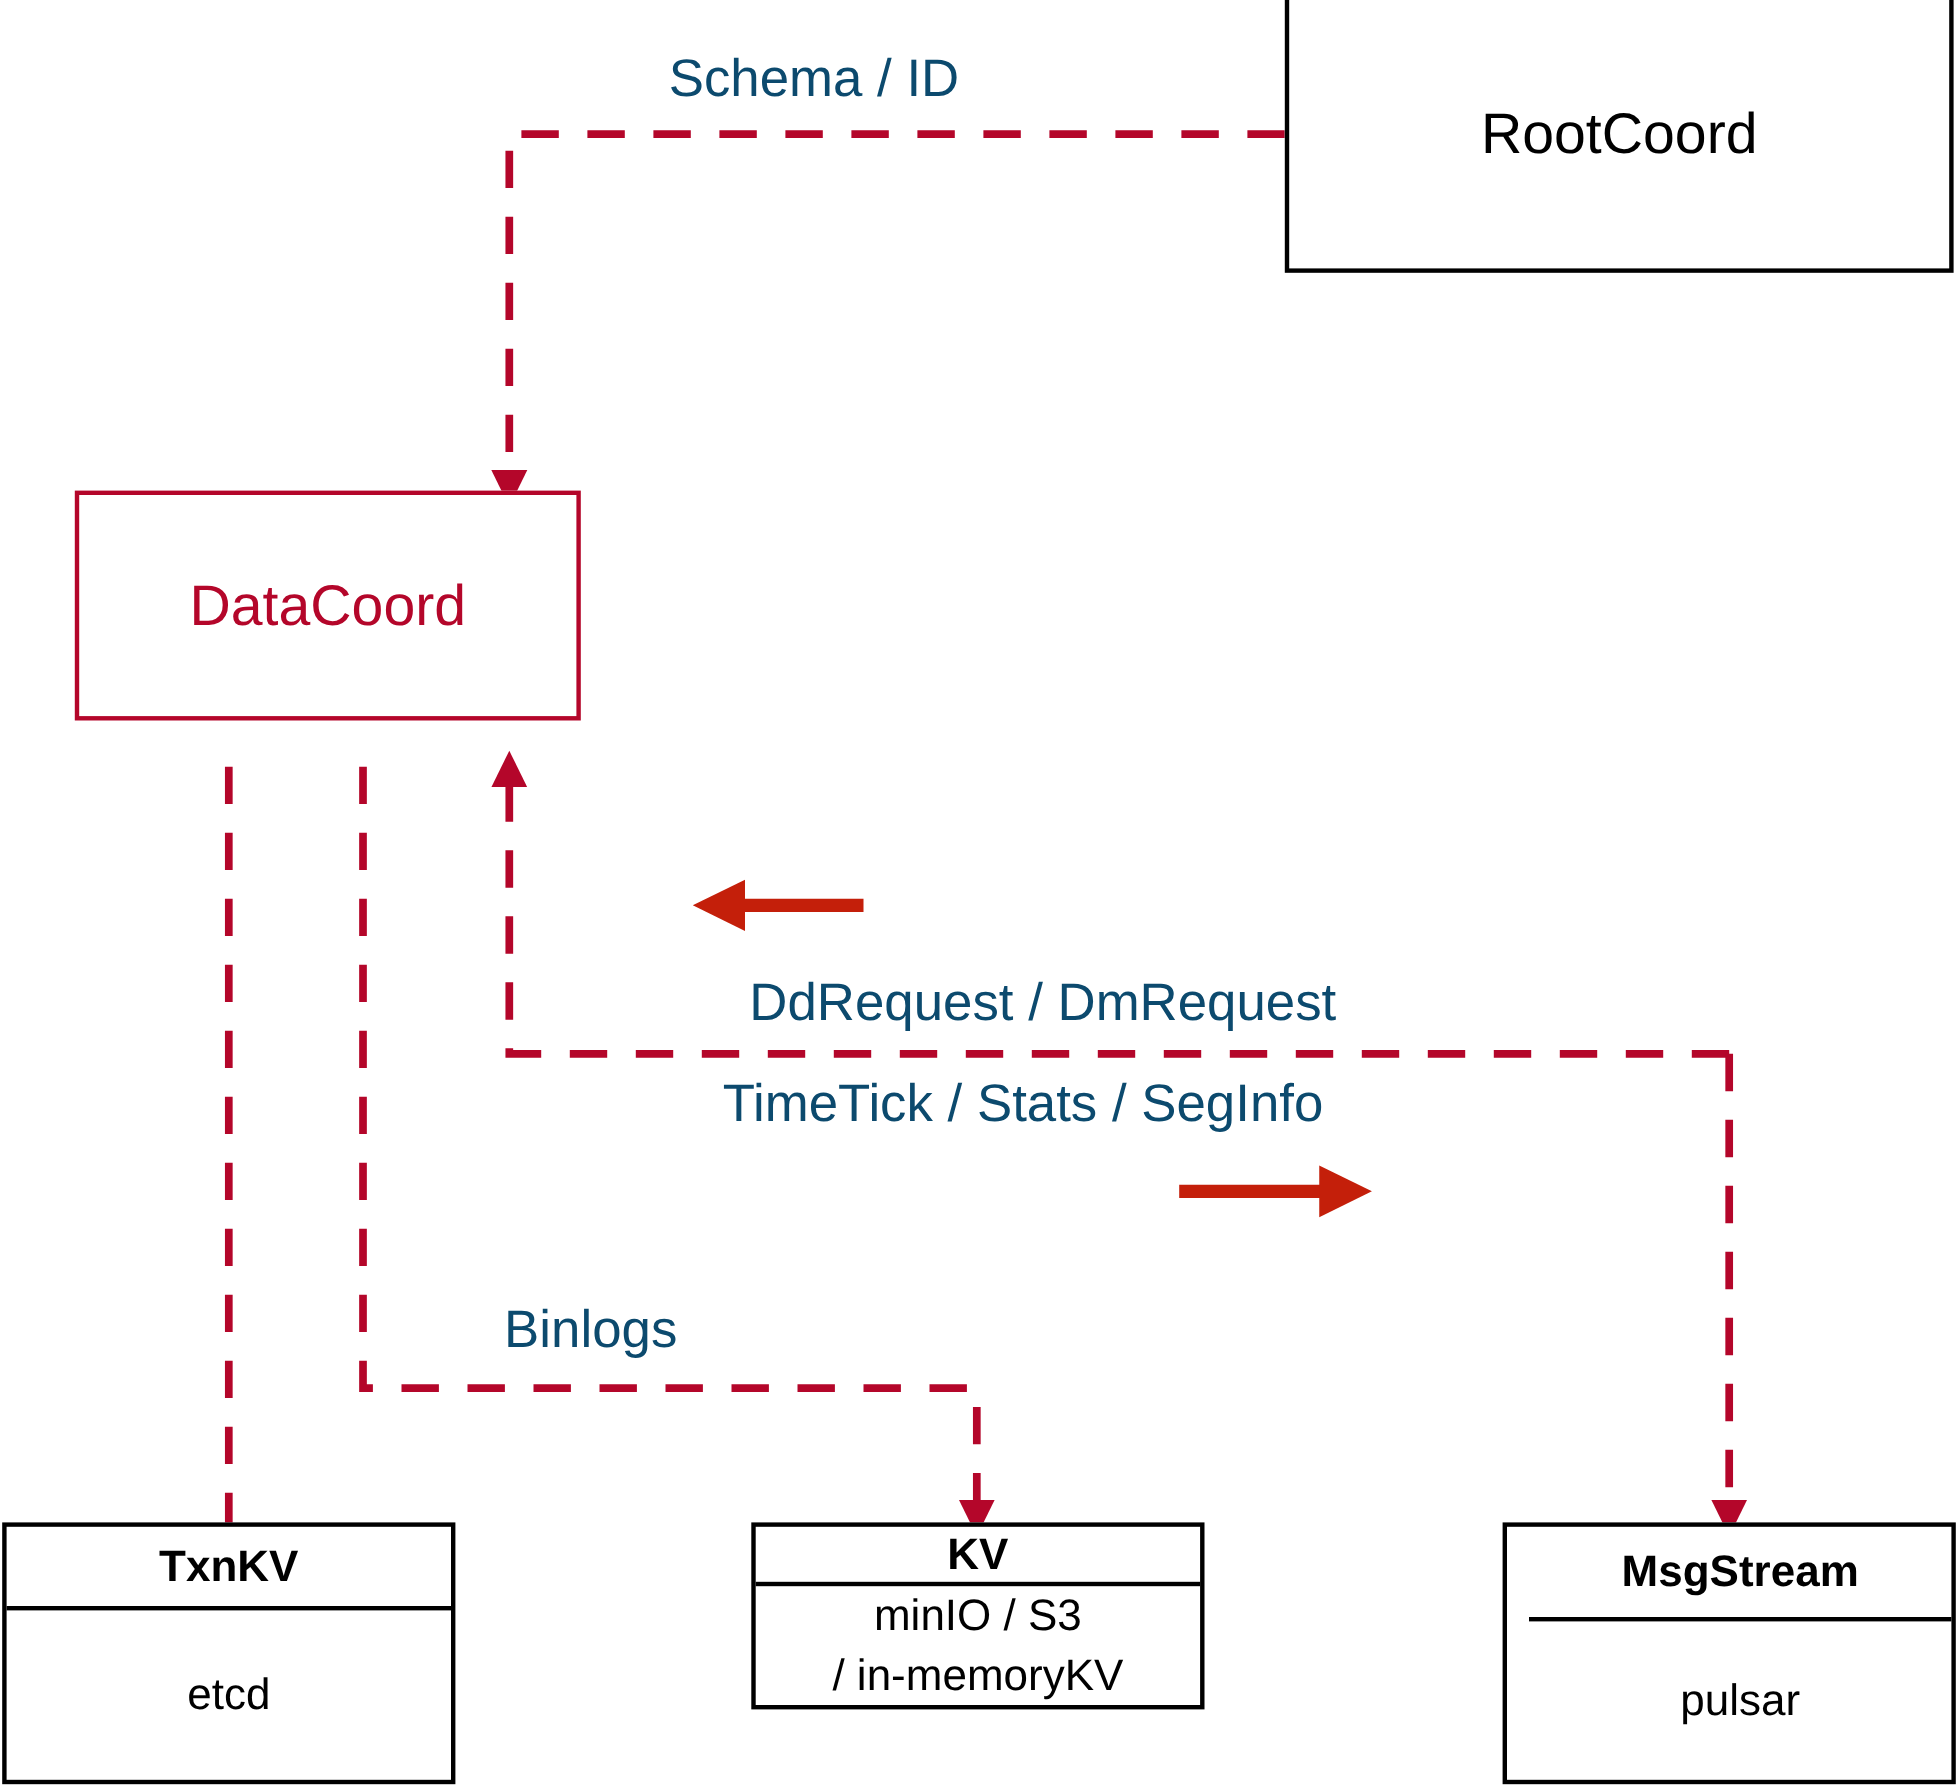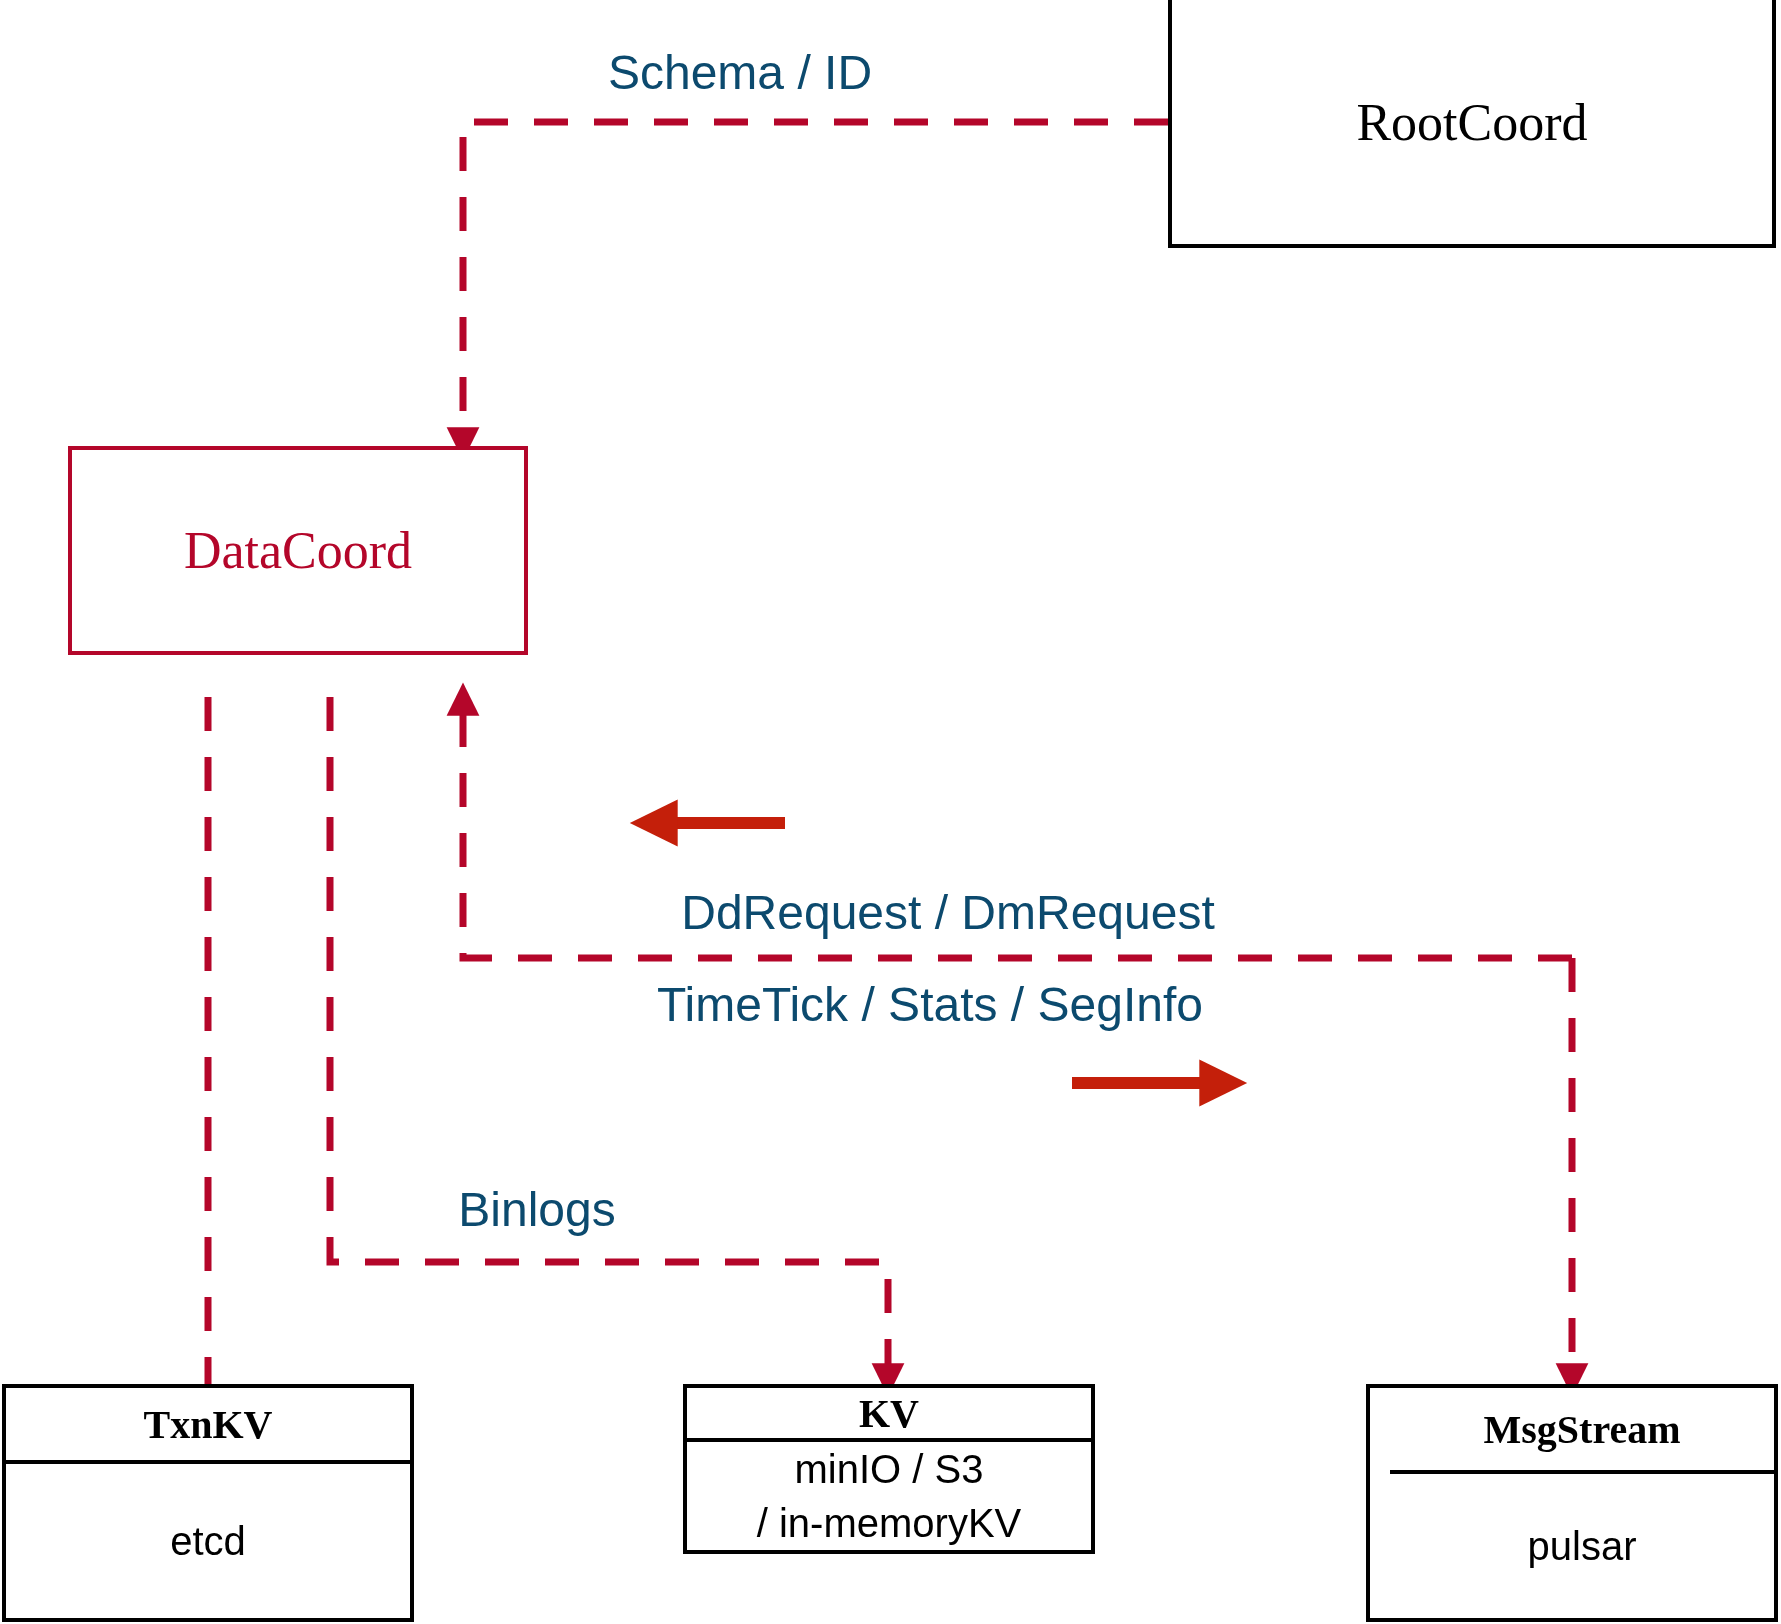--- a/index.html
+++ b/index.html
@@ -39,21 +39,20 @@
   }
   .node.red {
     border: 4px solid #b4062a;
   }
   .node .title-cell {
     display: flex;
     align-items: center;
     justify-content: center;
     font-size: 40px;
     color: #000000;
-    font-family: Liberation Serif, serif;
   }
   .node .title-cell.plain {
     font-weight: 400;
     font-size: 52px;
   }
   .node .title-cell.bold {
     font-weight: 700;
   }
   .node .title-cell.redtext {
     color: #b4062a;

